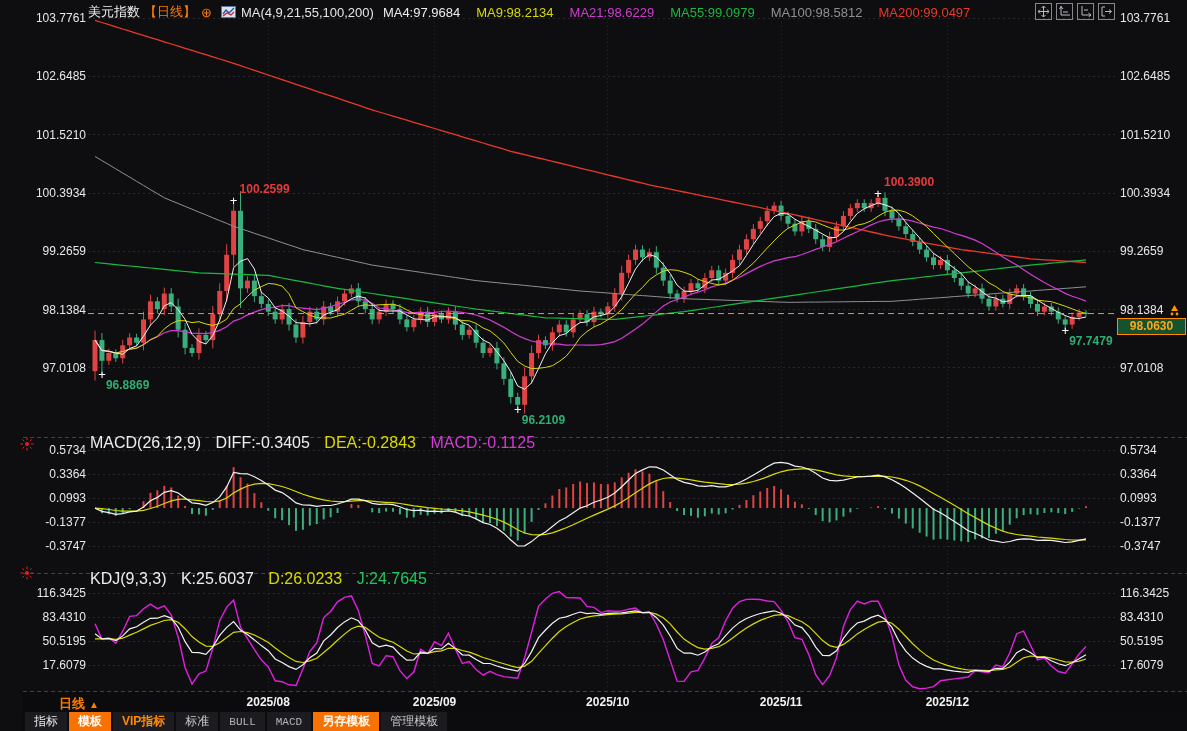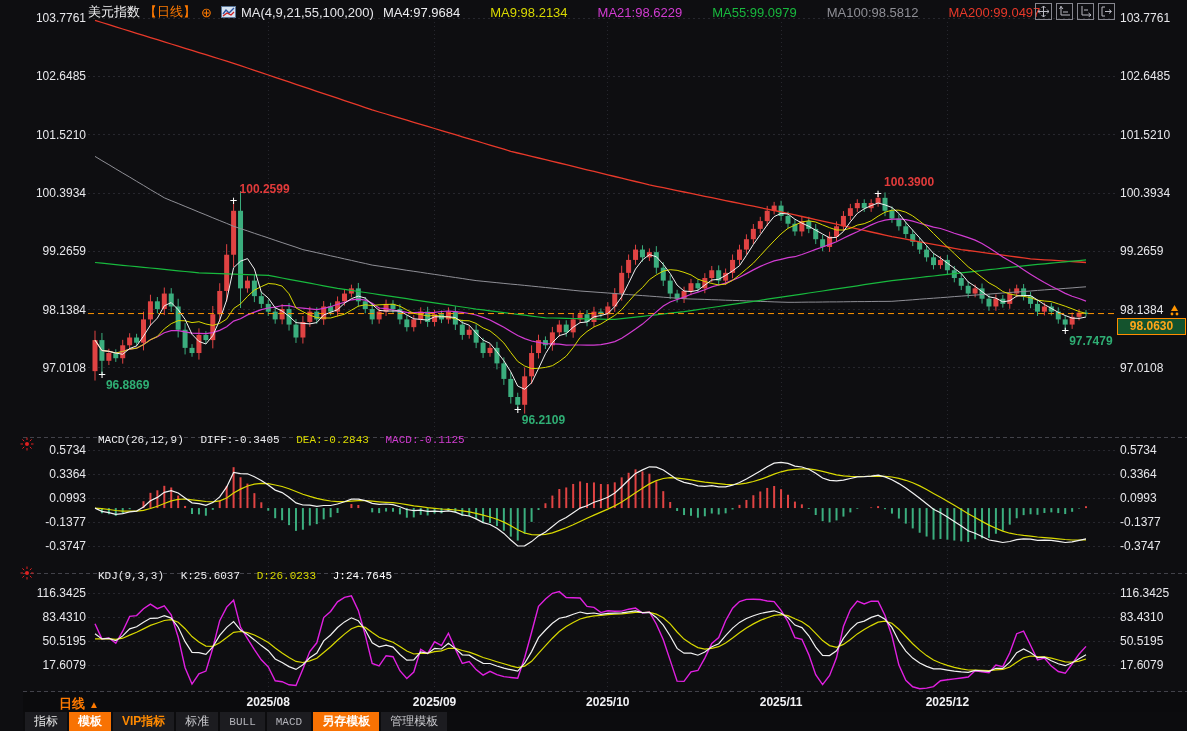--- a/index.html
+++ b/index.html
@@ -19,21 +19,21 @@
   .hdr-period{color:#ff7a00;}
   .hdr-plus{color:#ff7a00;font-size:13px;}
   .ma-val{font-size:13px;}
   #win-icons{position:absolute;right:72px;top:3px;display:flex;gap:4px;z-index:6;}
   .win-icon{width:15px;height:15px;border:1px solid #86868e;display:flex;align-items:center;justify-content:center;cursor:pointer;}
   
   .axis-label{position:absolute;font-size:12px;color:#e8e8ec;transform:translateY(-50%);z-index:4;}
   .axis-left{left:24px;width:62px;text-align:right;}
   .axis-right{left:1120px;width:66px;text-align:left;}
   
-  .ind-header{position:absolute;left:98px;font-size:11px;white-space:nowrap;z-index:4;font-family:Liberation Mono, monospace;}
+  .ind-header{position:absolute;left:90px;font-size:16px;white-space:nowrap;z-index:4;}
   .ind-header span{margin-right:10px;}
   
   .anno{position:absolute;font-size:12px;font-weight:bold;z-index:4;white-space:nowrap;}
   .marker{position:absolute;color:#fff;font-size:13px;z-index:4;transform:translate(-50%,-50%);}
   
   #last-price-box{position:absolute;left:1117px;width:67px;height:15px;border:1px solid #ff8c00;background:#14532d;
      color:#ffa61a;font-size:12px;font-weight:bold;text-align:center;line-height:15px;z-index:6;}
   
   #xaxis-row{position:absolute;left:23px;right:0;top:692px;height:20px;background:#0b0b0d;z-index:5;}
   .x-label{position:absolute;top:3px;transform:translateX(-50%);font-size:12px;font-weight:bold;color:#f2f2f5;}
@@ -527,21 +527,21 @@
     <span class="hdr-period" style="margin-left:-5px;">【日线】</span>
     <span class="hdr-plus" style="margin-left:-4px;">⊕</span>
     <span style="display:inline-flex;">
       <svg width="15" height="12" viewBox="0 0 15 12">
         <rect x="0.5" y="0.5" width="14" height="11" fill="#d8e4f2" stroke="#5a7596"></rect>
         <polyline points="2,8 5,4 8,7 13,2" fill="none" stroke="#2a52a0" stroke-width="1.4"></polyline>
         <polyline points="2,10 6,7 10,9 13,6" fill="none" stroke="#d02020" stroke-width="1.2"></polyline>
       </svg>
     </span>
     <span style="margin-left:-4px;">MA(4,9,21,55,100,200)</span>
-    <span id="ma-values" style="display:flex;gap:30px;text-align:center;">
+    <span id="ma-values" style="display:flex;gap:16px;text-align:center;">
         <span class="ma-val" style="color: rgb(237, 237, 240);">MA4:97.9684</span>
         <span class="ma-val" style="color: rgb(217, 217, 0);">MA9:98.2134</span>
         <span class="ma-val" style="color: rgb(210, 60, 210);">MA21:98.6229</span>
         <span class="ma-val" style="color: rgb(24, 185, 62);">MA55:99.0979</span>
         <span class="ma-val" style="color: rgb(143, 143, 150);">MA100:98.5812</span>
         <span class="ma-val" style="color: rgb(232, 57, 42);">MA200:99.0497</span>
       </span>
   </div>
 
   <div id="win-icons">
@@ -610,21 +610,21 @@
     <span style="color:#ededf0;">MACD(26,12,9)</span>
     <span style="color:#ededf0;">DIFF:-0.3405</span>
     <span style="color:#d9d900;">DEA:-0.2843</span>
     <span style="color:#d23cd2;">MACD:-0.1125</span>
   </div>
 
   <div class="ind-header" style="top:570px;">
     <span style="color:#ededf0;">KDJ(9,3,3)</span>
     <span style="color:#ededf0;">K:25.6037</span>
     <span style="color:#d9d900;">D:26.0233</span>
-    <span style="color:#ffffff;text-align:center;">J:24.7645</span>
+    <span style="color:#22c55e;text-align:center;">J:24.7645</span>
   </div>
 
   <div class="abs" style="left:1168px;top:303px;z-index:6;">
     <svg width="13" height="13" viewBox="0 0 13 13">
       <path d="M6.5 1 L10 7 H3 Z" fill="#ff9500"></path>
       <circle cx="4" cy="10" r="1.4" fill="#ff9500"></circle>
         <circle cx="9" cy="10" r="1.4" fill="#ff9500"></circle>
     </svg>
   </div>
   <div id="last-price-box" style="top: 317.564px;">98.0630</div>

